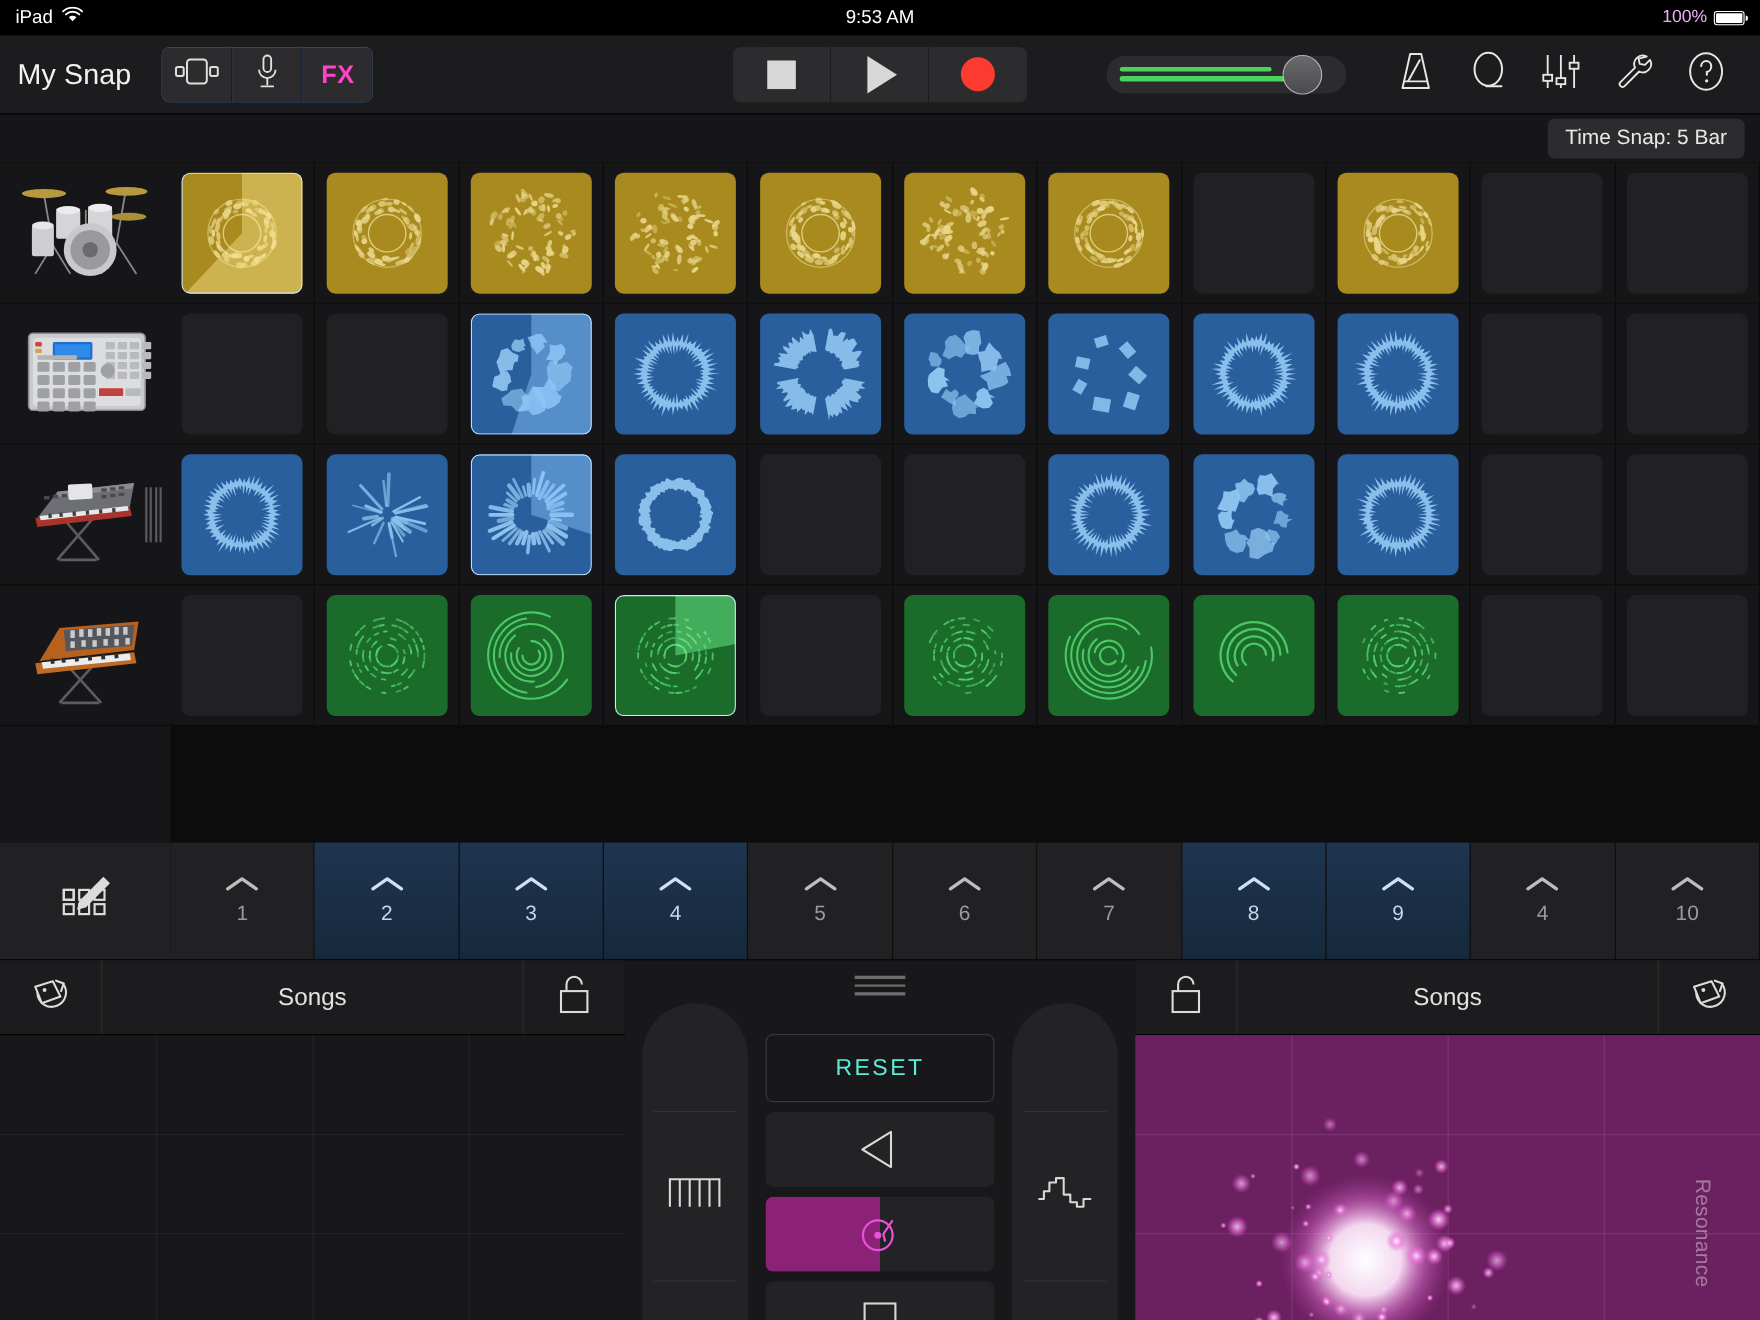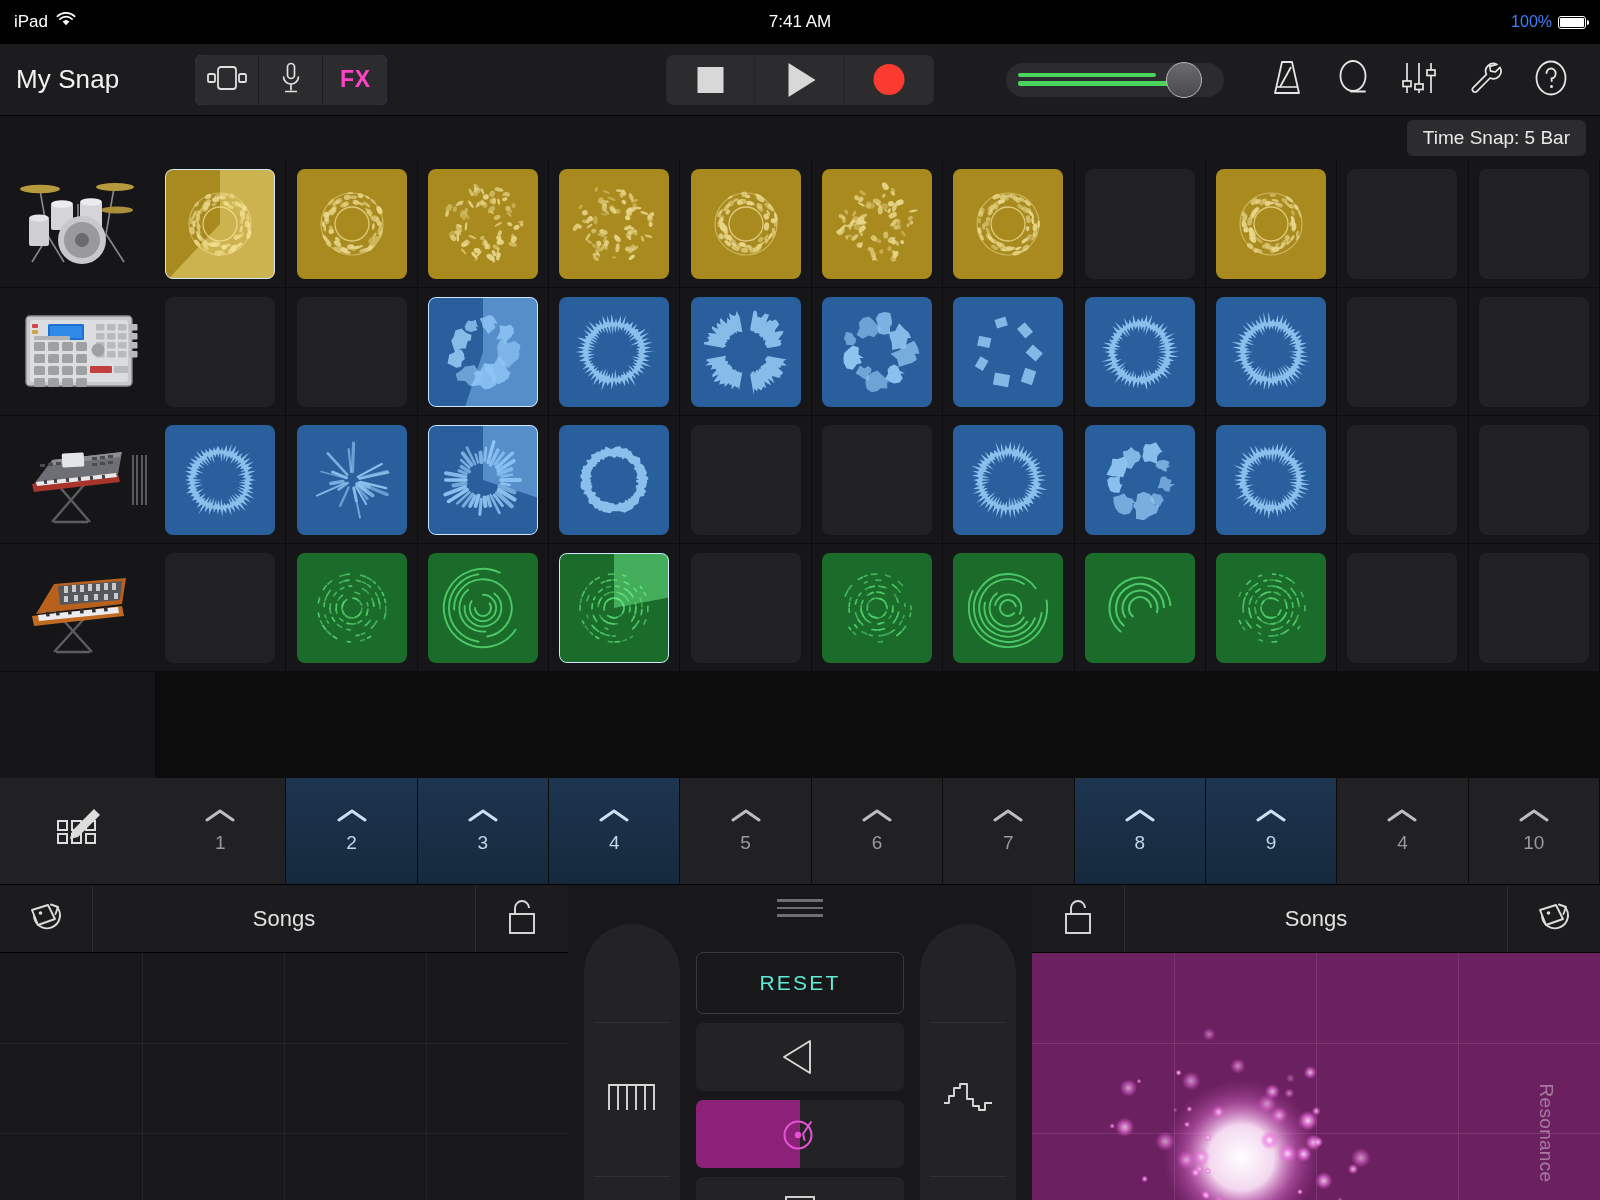--- a/index.html
+++ b/index.html
@@ -5,51 +5,51 @@
   * { box-sizing: border-box; margin:0; padding:0; }
   html,body { width:1600px; height:1200px; overflow:hidden; background:#000; }
   body {
     font-family: "Liberation Sans", sans-serif;
     color:#e8e8e8;
     -webkit-font-smoothing:antialiased;
   }
 
   
   #status-bar {
-    height:44px; display:flex; align-items:center;
+    height:32px; display:flex; align-items:center;
     padding:0 14px; background:#000; position:relative;
   }
   .sb-left { display:flex; align-items:center; gap:8px; font-size:17px; color:#fff; }
   .sb-center {
     position:absolute; left:0; right:0; text-align:center;
     font-size:17px; color:#fff; font-weight:400; pointer-events:none;
   }
   .sb-right {
     margin-left:auto; display:flex; align-items:center; gap:6px;
-    font-size:16px; color:#3b82f6; z-index:2;
+    font-size:16px; color:#f0abfc; z-index:2;
   }
   .battery {
     width:28px; height:13px; border:1.6px solid #fff; border-radius:3px;
     position:relative; display:inline-block;
   }
   .battery::after {
     content:""; position:absolute; right:-4px; top:3.5px;
     width:2.5px; height:5px; background:#fff; border-radius:0 2px 2px 0;
   }
   .battery i { position:absolute; left:1px; top:1px; bottom:1px; width:24px; background:#fff; border-radius:1px; display:block; }
 
   
   #toolbar {
     height:72px; background:#1c1c1e; display:flex; align-items:center;
     padding:0 16px; gap:0; position:relative;
     border-bottom:1px solid #000;
   }
   #my-songs { font-size:26px; color:#f2f2f2; letter-spacing:.1px; margin-right:28px; white-space:nowrap; }
 
-  .seg-group { display:flex; border-radius:7px; overflow:hidden; background:#3b82f6;margin-left:48px; }
+  .seg-group { display:flex; border-radius:7px; overflow:hidden; background:#3b82f6; }
   .seg-btn {
     width:64px; height:50px; display:flex; align-items:center; justify-content:center;
     background:#2c2c2e; border-right:1px solid #1c1c1e; cursor:pointer;
   }
   .seg-btn:last-child { border-right:none; }
   .fx-label { color:#ff43c8; font-size:23px; font-weight:700; letter-spacing:.5px; }
 
   .transport {
     position:absolute; left:50%; transform:translateX(-50%);
     display:flex; border-radius:7px; overflow:hidden; background:#2c2c2e;
@@ -230,21 +230,21 @@
   <div class="sb-left">
     <span>iPad</span>
     <span>
       <svg width="20" height="15" viewBox="0 0 20 15">
         <path d="M10 13.3 L6.6 9.6 a5 5 0 0 1 6.8 0 Z" fill="#fff"></path>
         <path d="M3.9 7.1 a9 9 0 0 1 12.2 0" stroke="#fff" stroke-width="1.7" fill="none" stroke-linecap="round"></path>
         <path d="M1.3 4.3 a13 13 0 0 1 17.4 0" stroke="#fff" stroke-width="1.7" fill="none" stroke-linecap="round"></path>
       </svg>
     </span>
   </div>
-  <div class="sb-center">7:41 AM</div>
+  <div class="sb-center">9:53 AM</div>
   <div class="sb-right">
     <span>100%</span>
     <span class="battery">
         <i></i>
       </span>
   </div>
 </div>
 
 <div id="toolbar">
   <div id="my-songs">My Snap</div>

